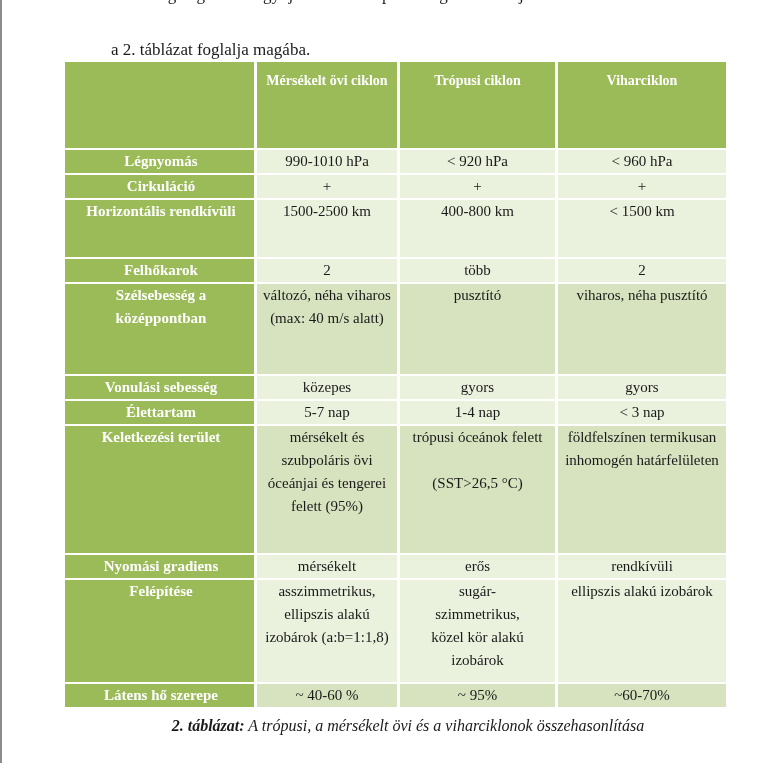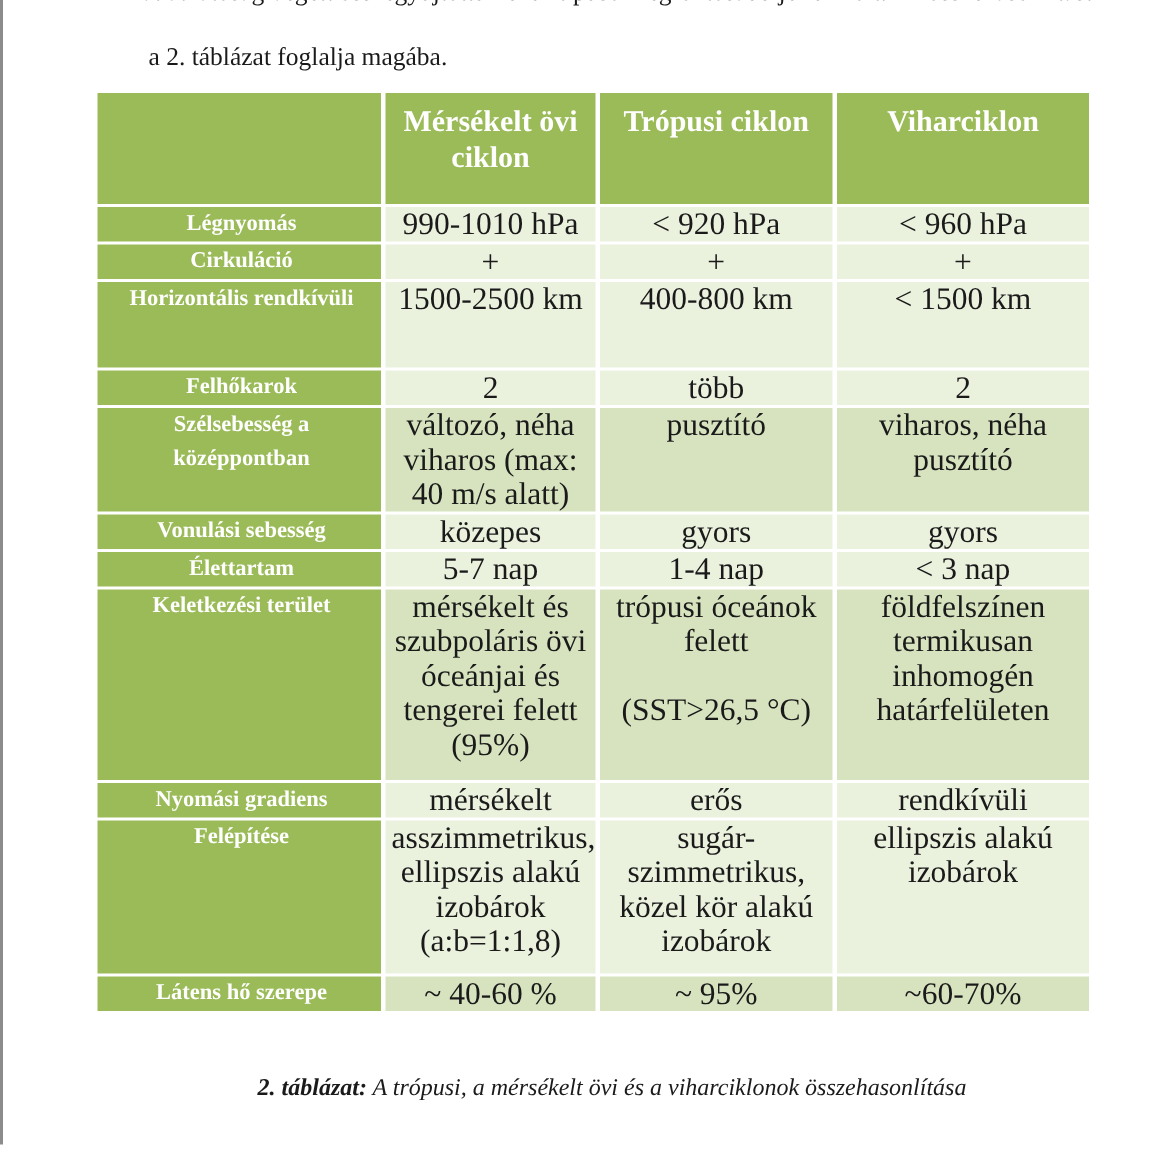--- a/index.html
+++ b/index.html
@@ -2,41 +2,41 @@
 <html style="--green: #9bbb59; --light: #eaf1dd; --shaded: #d7e3bf; --rule: #8c8c8c; --text: #1a1a1a;"><head>
 <meta charset="utf-8">
 <style>
   html,body{margin:0;padding:0;background:#ffffff;}
   .page{
     position:relative;width:770px;height:768px;background:#ffffff;overflow:hidden;
     font-family:"Liberation Serif","DejaVu Serif",serif;color:var(--text,#1a1a1a);
   }
   .left-rule{position:absolute;left:0;top:0;width:2px;height:763px;background:var(--rule,#8c8c8c);}
   .clipped-line{position:absolute;top:-15px;left:95px;width:680px;margin:0;font-size:17px;white-space:nowrap;overflow:hidden;}
-  .intro-line{position:absolute;top:24px;left:95px;margin:4px;font-size:17px;}
+  .intro-line{position:absolute;top:24px;left:95px;margin:16px;font-size:17px;}
   table.cmp{
     position:absolute;left:62px;top:60px;width:658px;table-layout:fixed;
     border-collapse:separate;border-spacing:3px 2px;
   }
   table.cmp thead th{
-    background:var(--green,#9bbb59);color:#ffffff;font-weight:bold;font-size:20px;
-    text-align:center;vertical-align:top;padding:7px 4px 0 4px;height:67px;line-height:24px;
+    background:var(--green,#9bbb59);color:#ffffff;font-weight:bold;font-size:14px;
+    text-align:center;vertical-align:top;padding:7px 4px 12px 4px;height:67px;line-height:24px;
   }
   table.cmp tbody th{
     background:var(--green,#9bbb59);color:#ffffff;font-weight:bold;font-size:15px;
     text-align:center;vertical-align:top;padding:0 4px 0 7px;line-height:23px;font-weight:bold;
   }
   table.cmp tbody td{
-    background:var(--light,#eaf1dd);font-size:21px;text-align:center;vertical-align:top;
+    background:var(--light,#eaf1dd);font-size:15px;text-align:center;vertical-align:top;
     line-height:23px;padding:0 4px;white-space:pre-line;
   }
   table.cmp tbody tr.shaded td{background:var(--shaded,#d7e3bf);}
   table.cmp tbody tr > *{height:21px;}
   table.cmp tbody tr:nth-child(3) > *{height:57px;}
-  table.cmp tbody tr:nth-child(5) > *{height:69px;font-family:Liberation Serif, serif;}
+  table.cmp tbody tr:nth-child(5) > *{height:90px;font-family:Liberation Serif, serif;}
   table.cmp tbody tr:nth-child(8) > *{height:127px;margin-top:16px;}
   table.cmp tbody tr:nth-child(10) > *{height:102px;}
   .caption{position:absolute;top:700px;left:62px;width:658px;margin:17px;text-align:center;font-size:16px;}
   .caption .cap-label{font-weight:bold;font-style:italic;}
   .caption .cap-text{font-style:italic;}
 </style>
 </head>
 <body>
 
 <div class="page">

